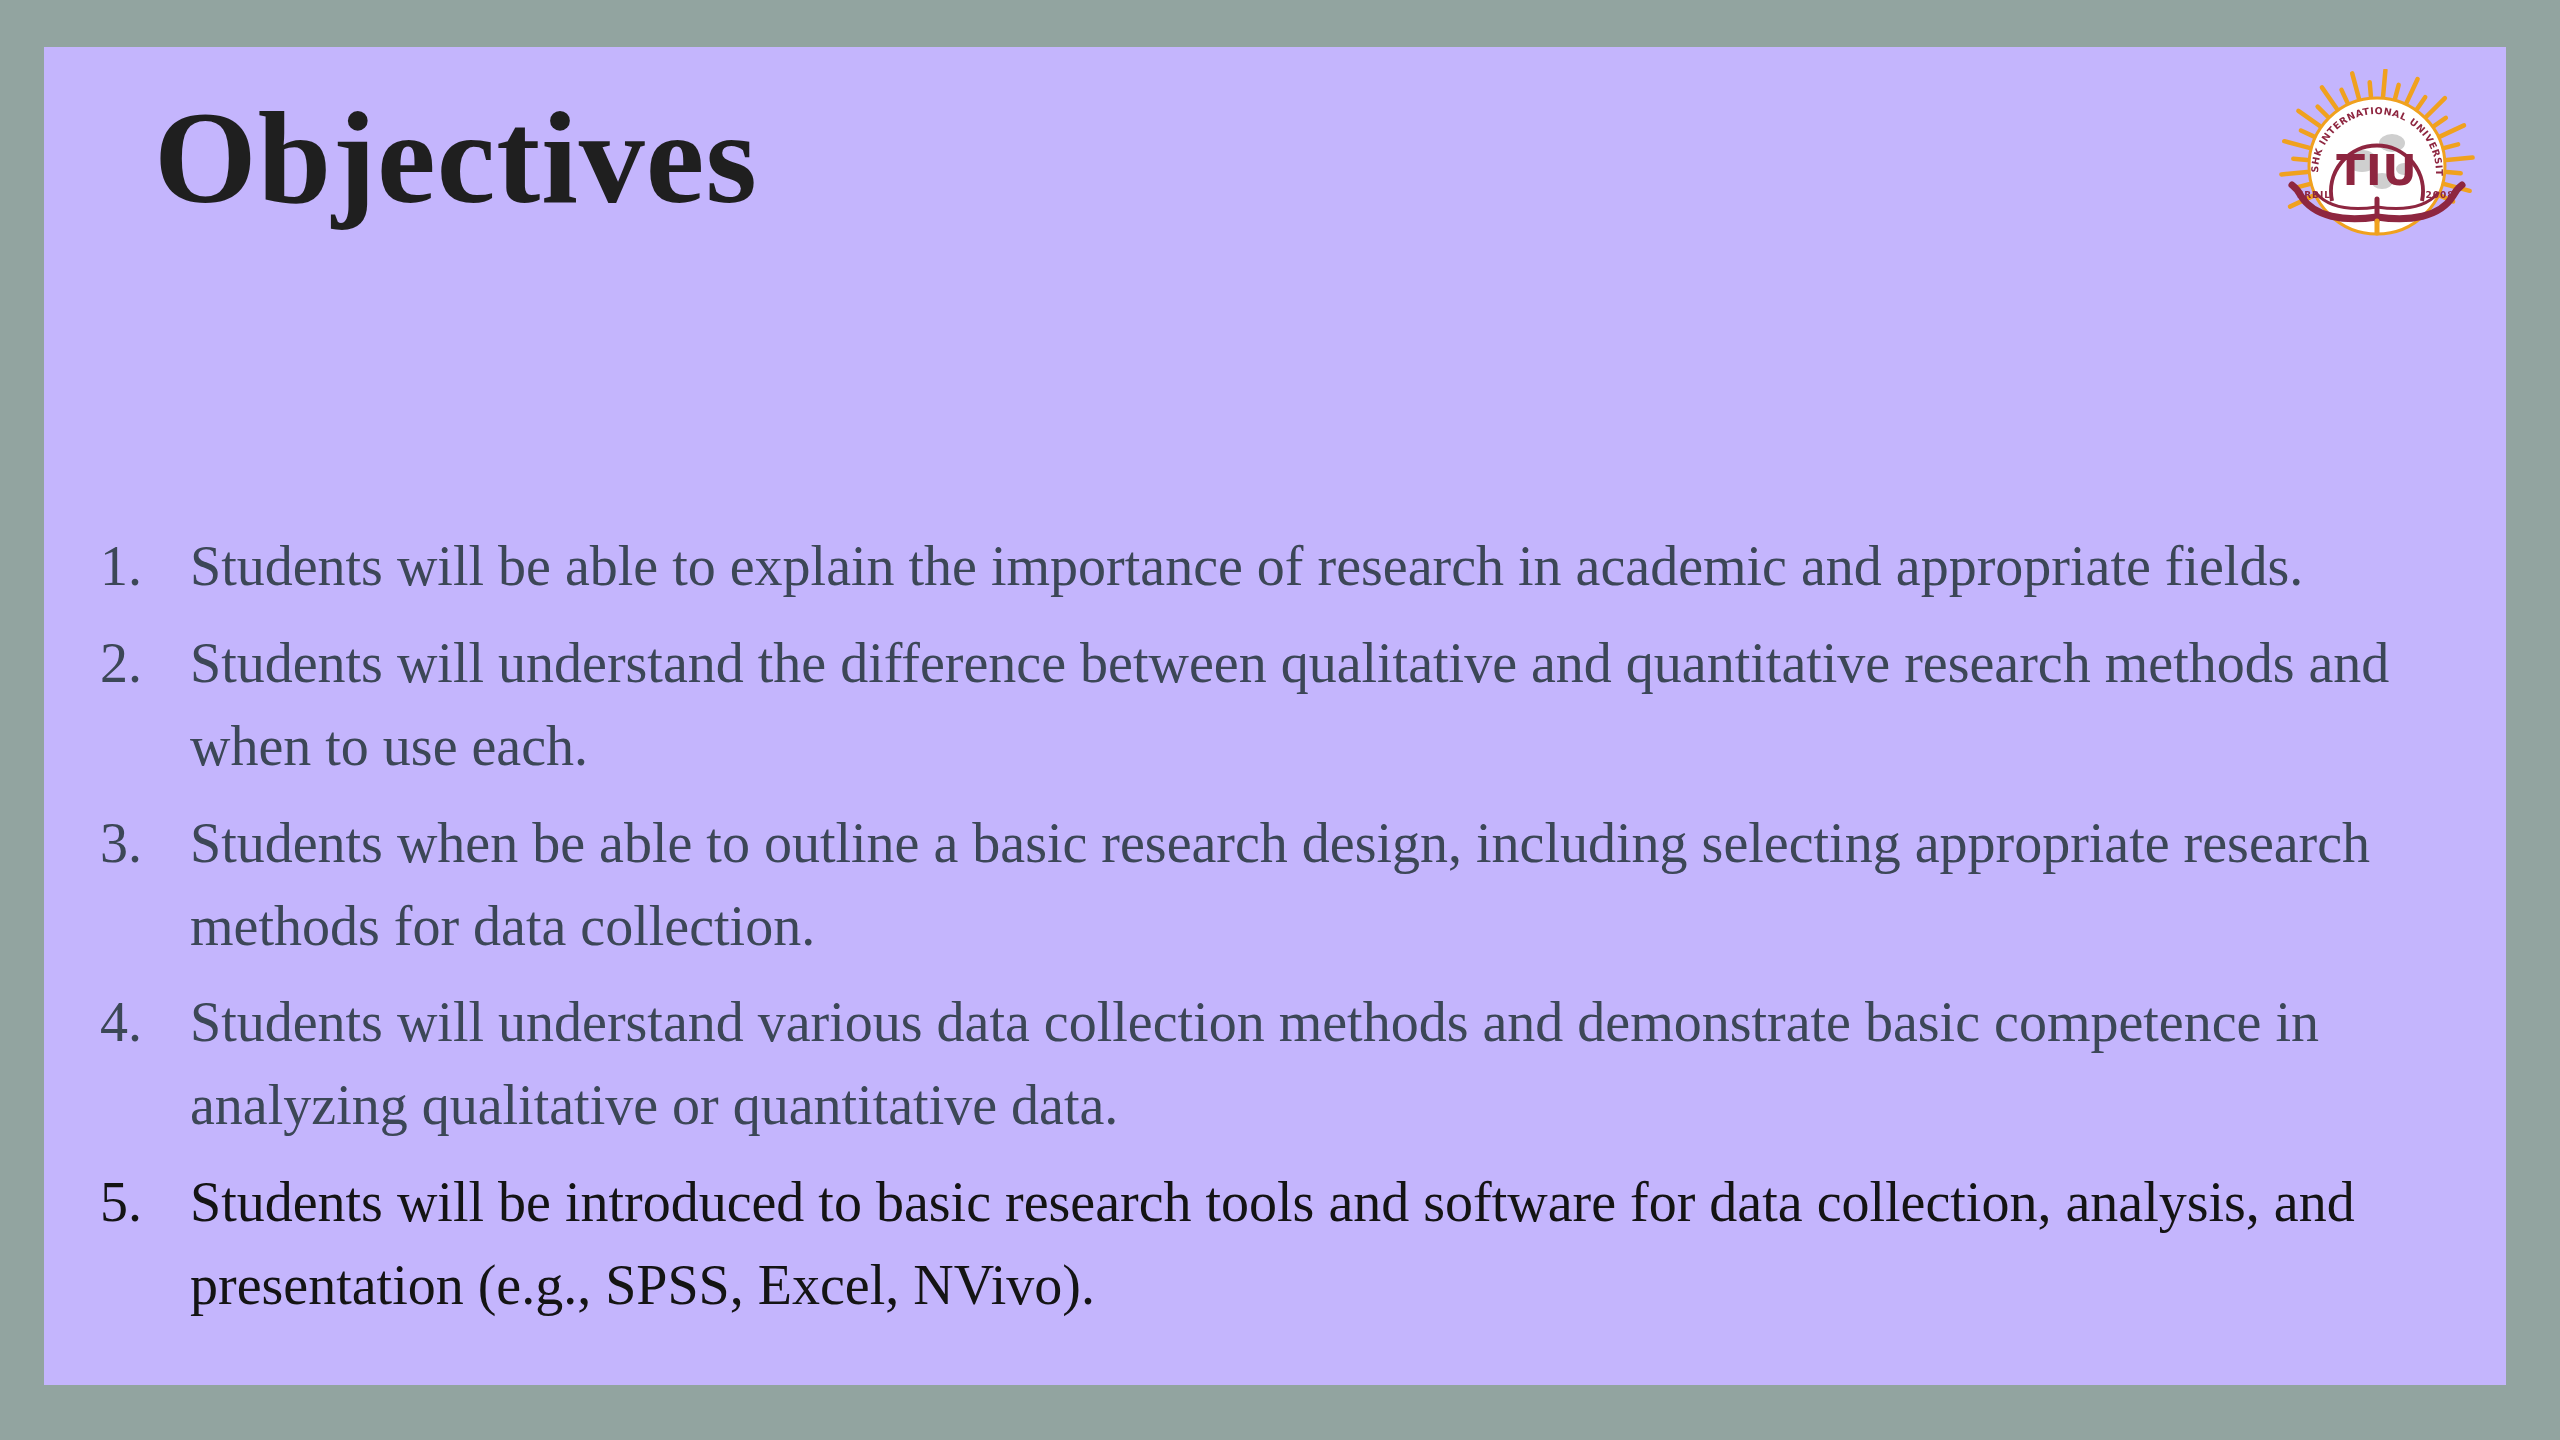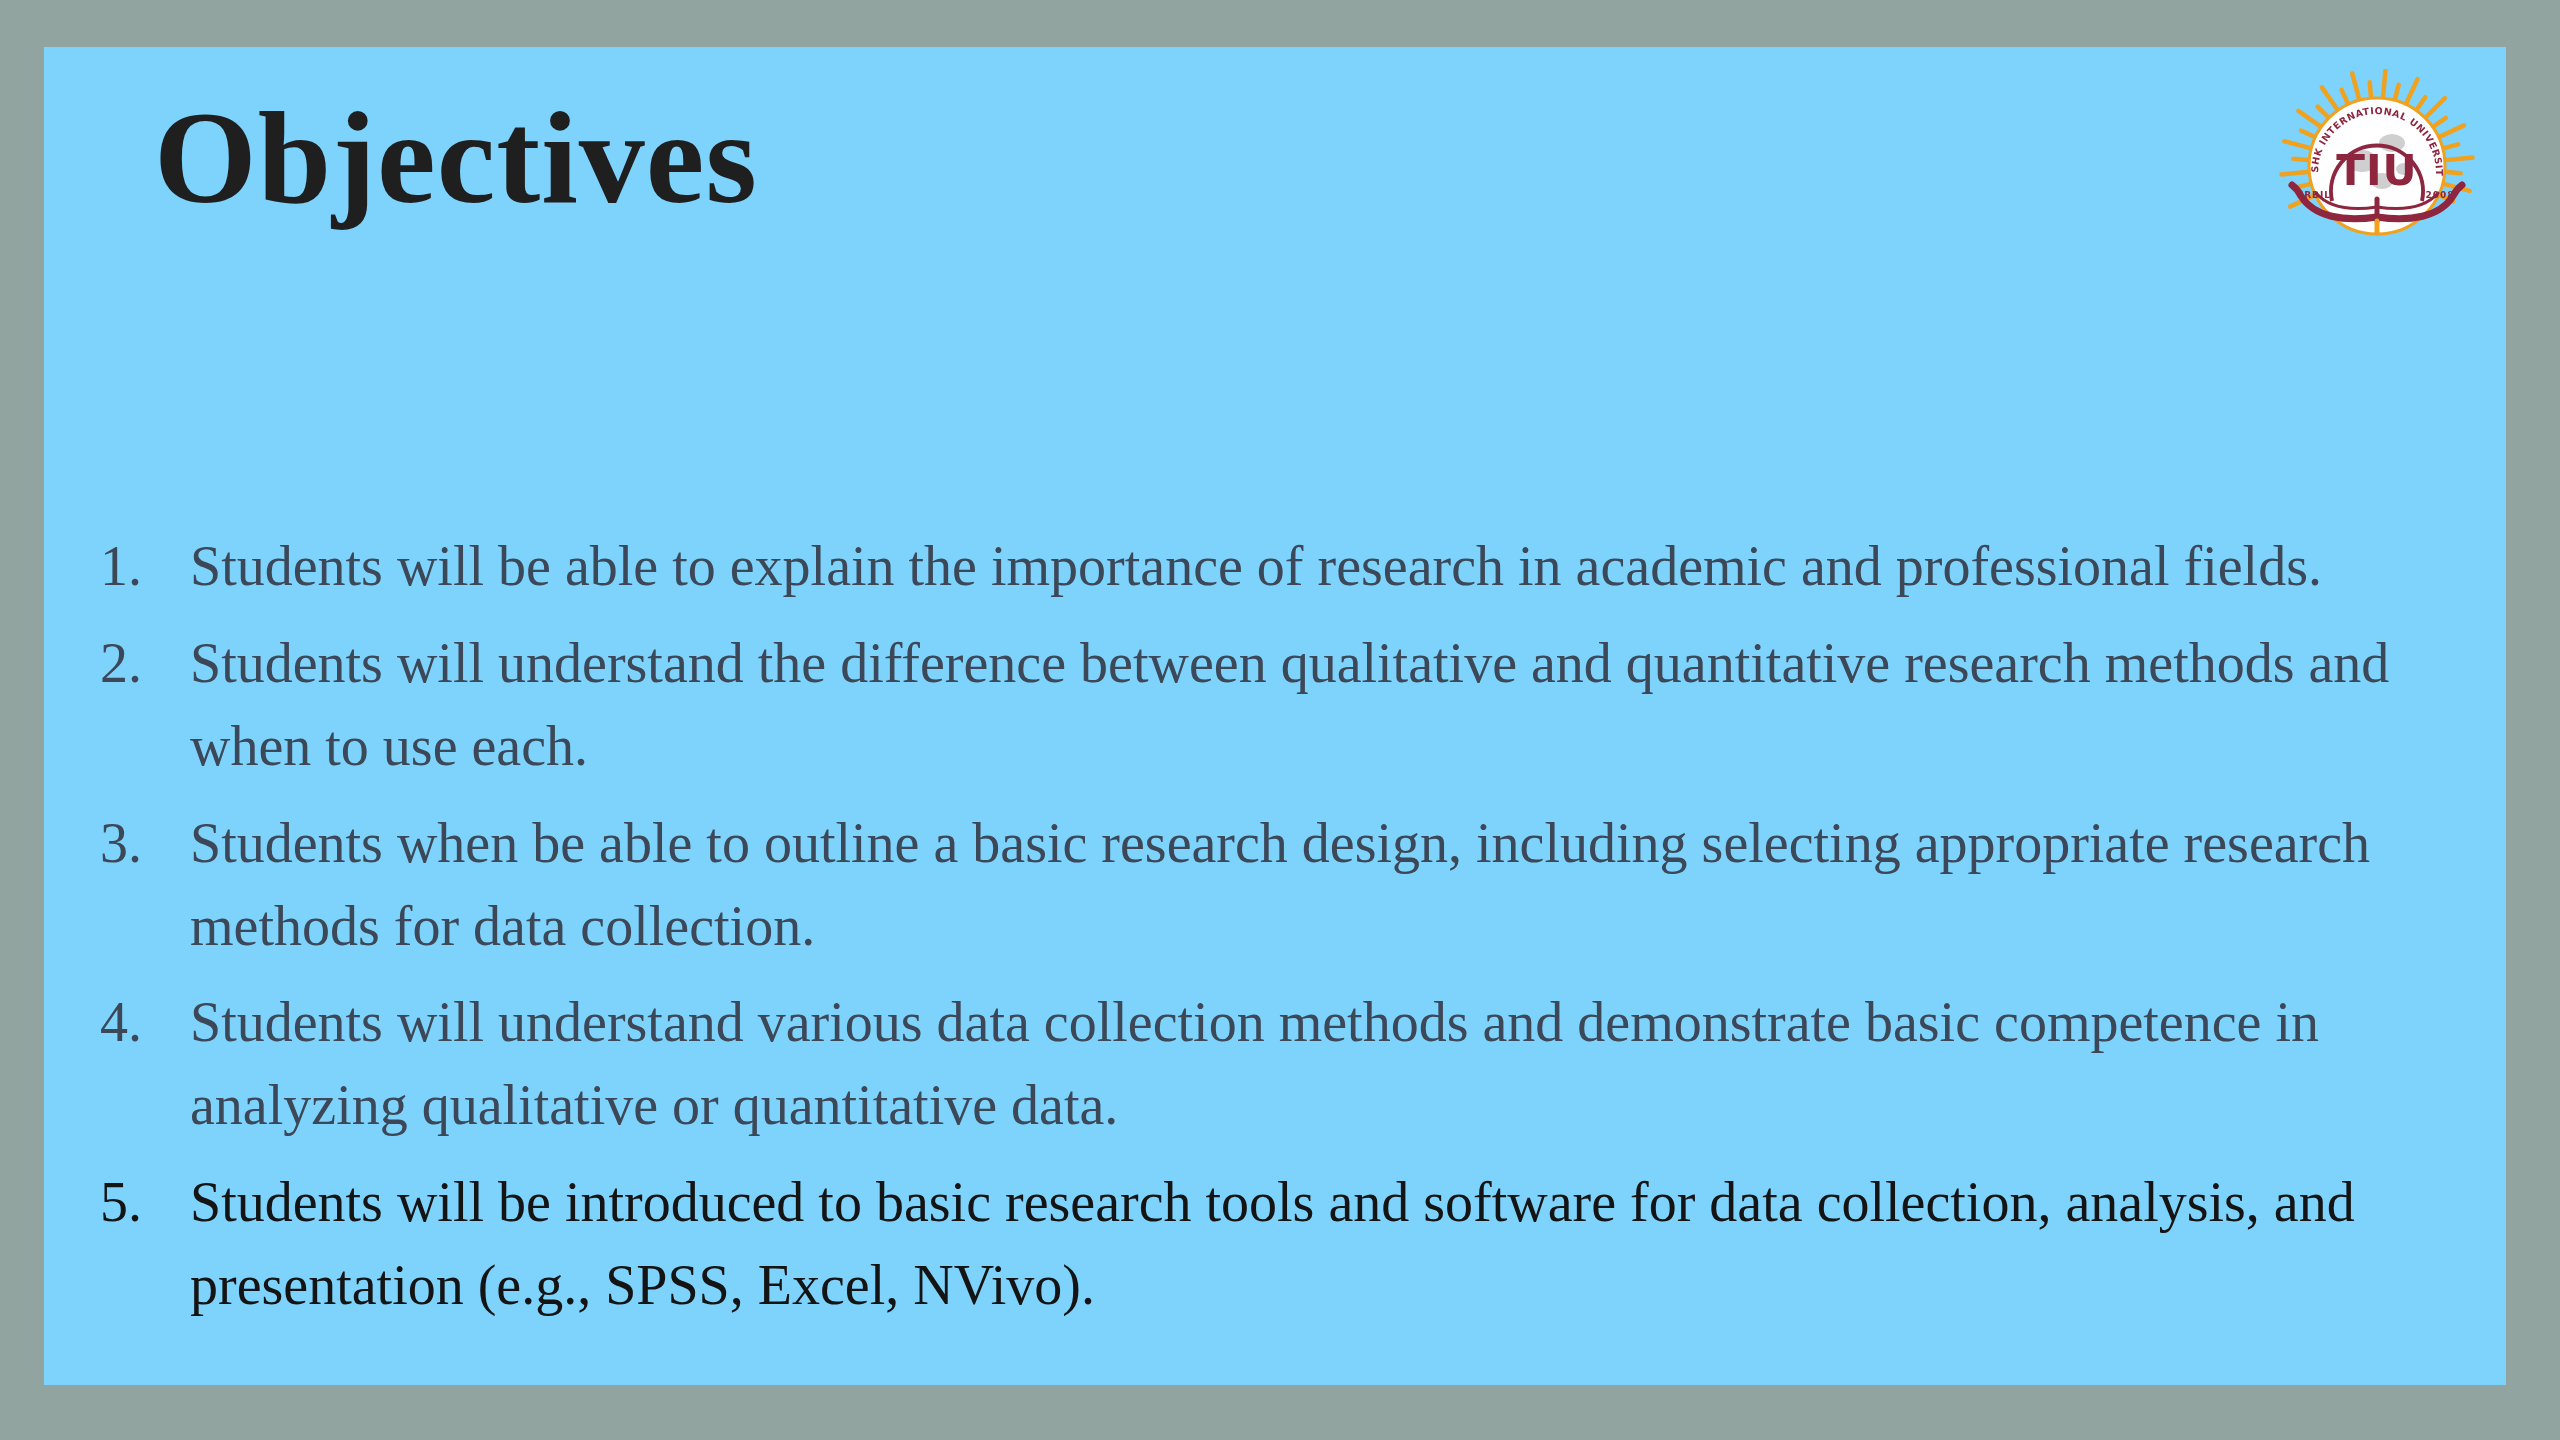--- a/index.html
+++ b/index.html
@@ -6,21 +6,21 @@
   body {
     width: 2560px; height: 1440px;
     background: #92a4a0;
     position: relative;
     overflow: hidden;
     font-family: "Liberation Serif", serif;
   }
   .slide {
     position: absolute;
     left: 44px; top: 47px; right: 54px; bottom: 55px;
-    background: #7dd3fc;
+    background: #c4b5fd;
   }
   .title {
     position: absolute;
     left: 110px; top: 38px;
     font-size: 132px;
     font-weight: 700;
     color: #1f1f1f;
     letter-spacing: 1px;
     line-height: 1.1;
   }
@@ -118,21 +118,21 @@
       <line x1="101" y1="130" x2="101" y2="152" stroke-width="5"></line>
       <line x1="101" y1="152" x2="101" y2="164" stroke="#f0a11e" stroke-width="5"></line>
     </g>
     <text class="logo-small" x="38" y="129" text-anchor="middle">ERBIL</text>
     <text class="logo-small" x="164" y="129" text-anchor="middle">2008</text>
   </svg>
 
   <ol class="objectives">
     <li class="objective">
       <span class="num">1.</span>
-      <span class="obj-text">Students will be able to explain the importance of research in academic and professional fields.</span>
+      <span class="obj-text">Students will be able to explain the importance of research in academic and appropriate fields.</span>
     </li>
     <li class="objective">
       <span class="num">2.</span>
       <span class="obj-text">Students will understand the difference between qualitative and quantitative research methods and when to use each.</span>
     </li>
     <li class="objective">
       <span class="num">3.</span>
       <span class="obj-text">Students when be able to outline a basic research design, including selecting appropriate research methods for data collection.</span>
     </li>
     <li class="objective">

